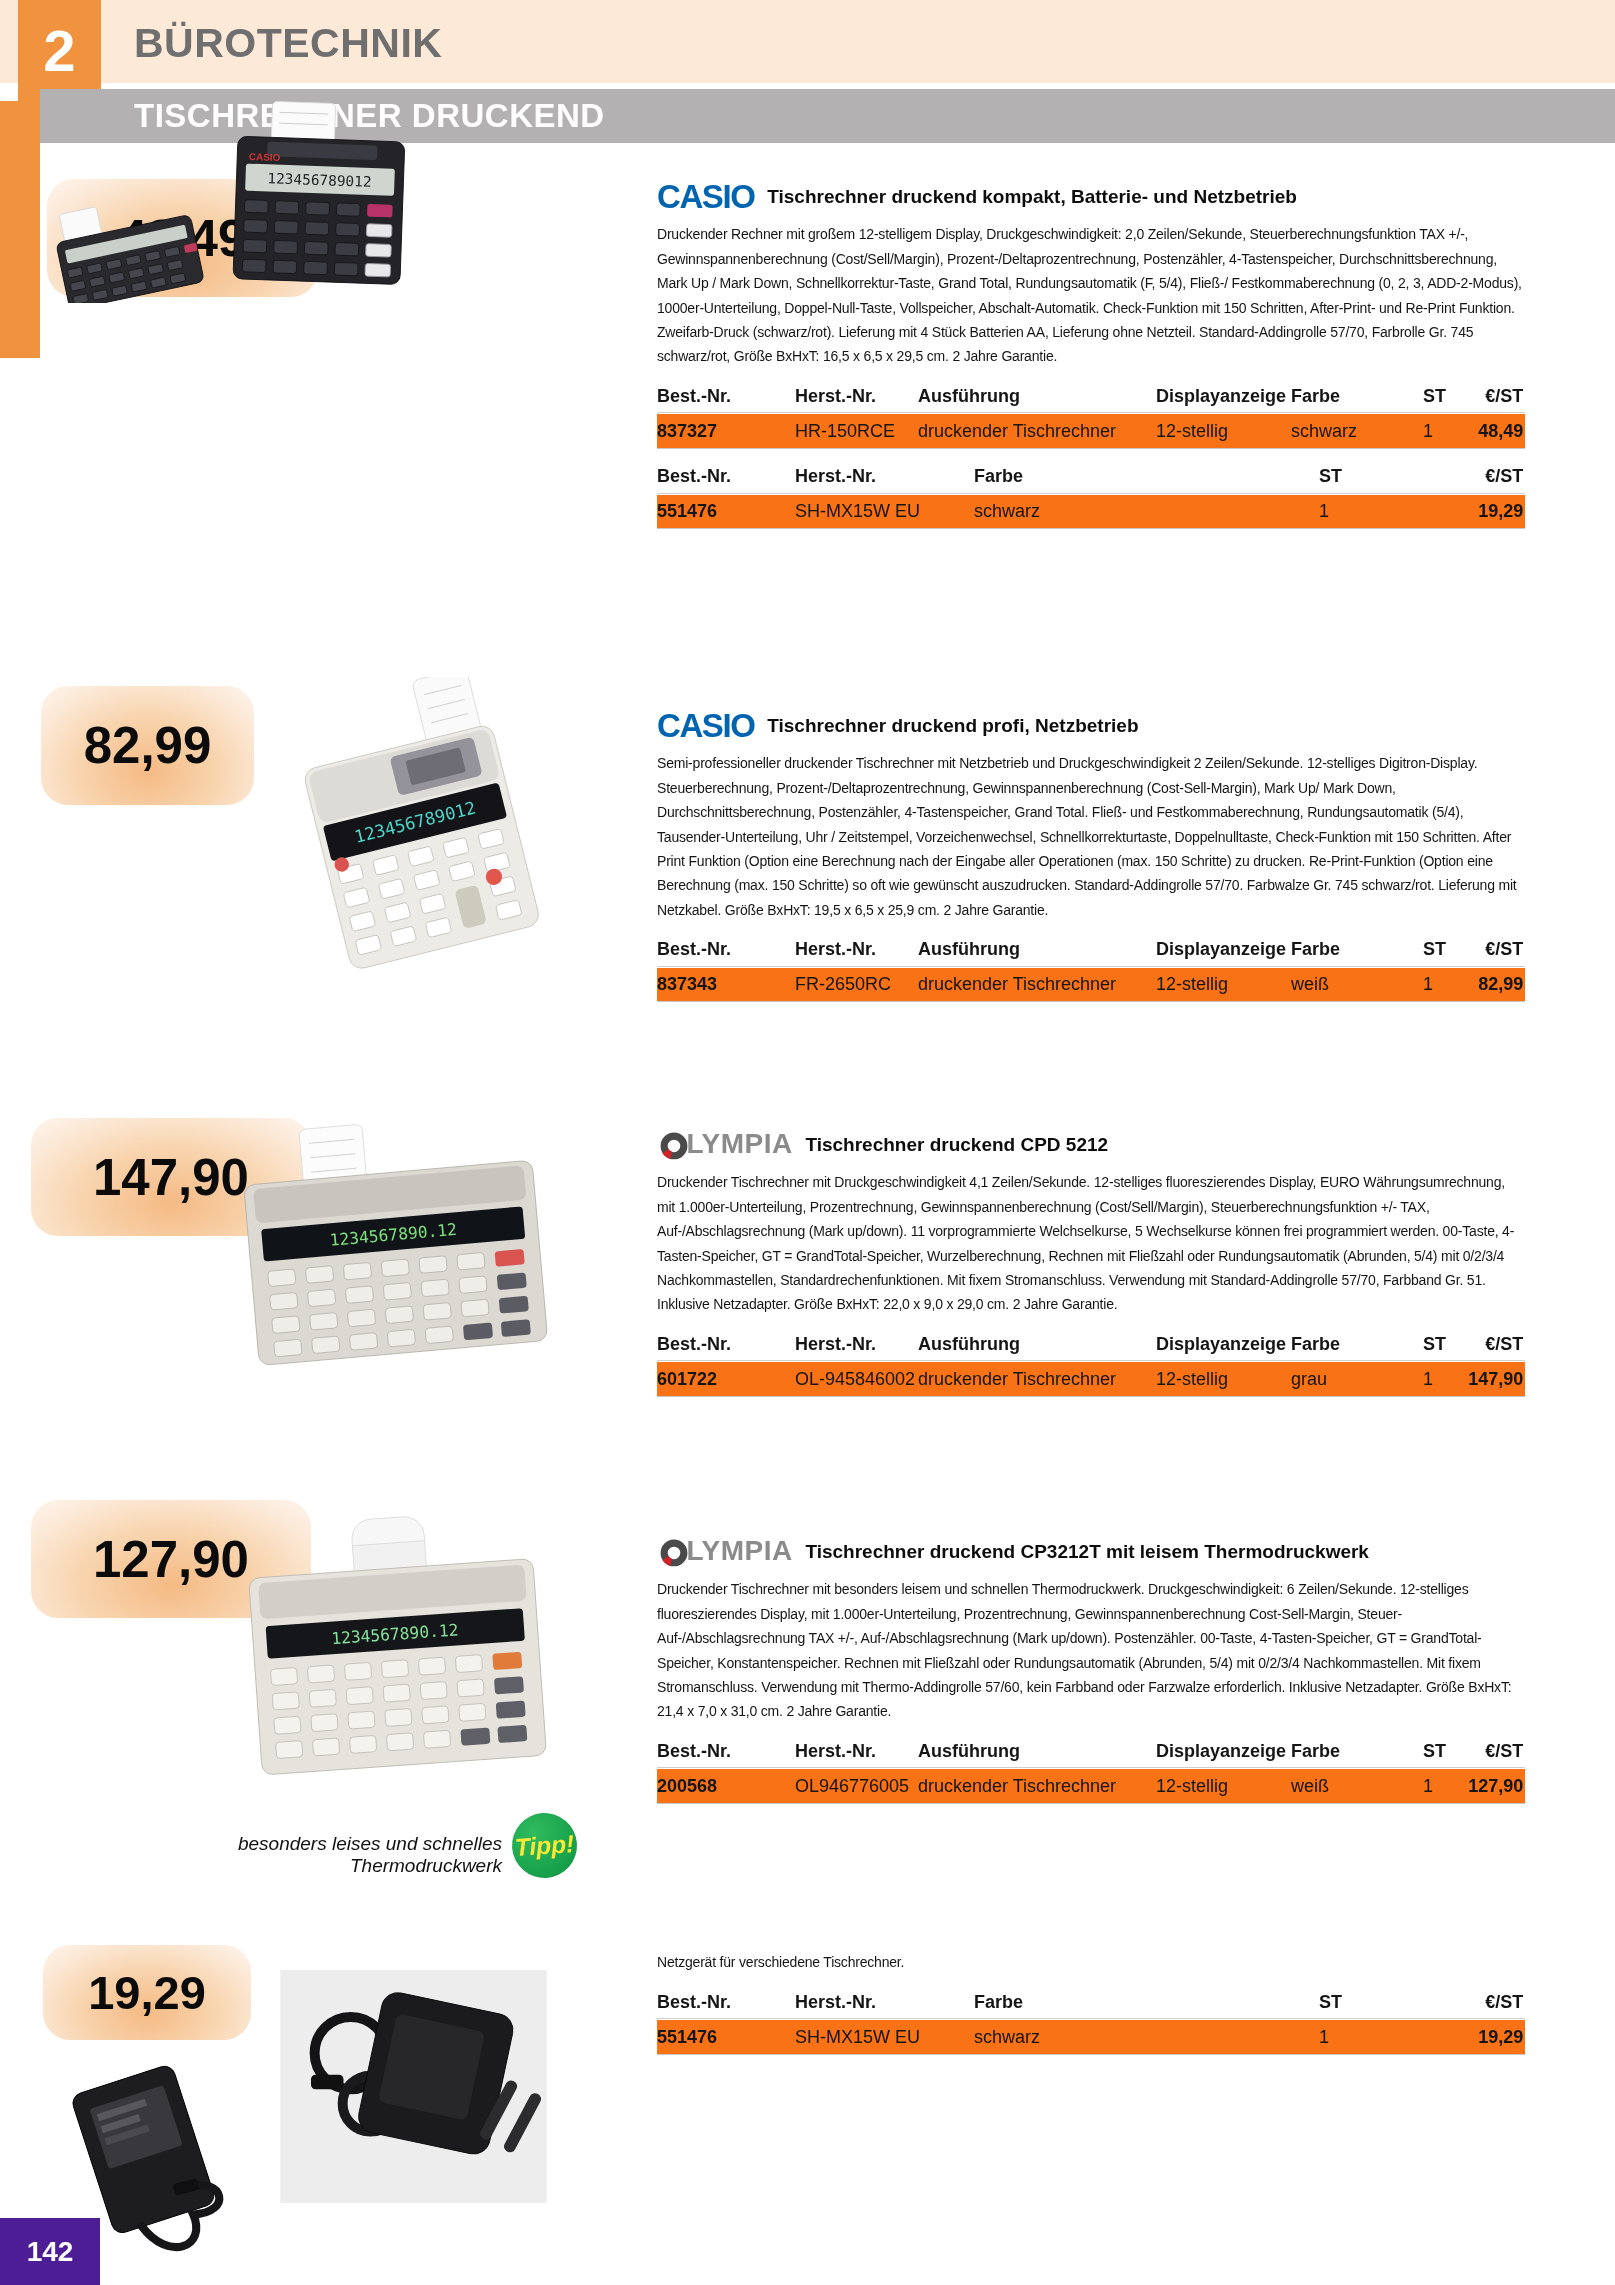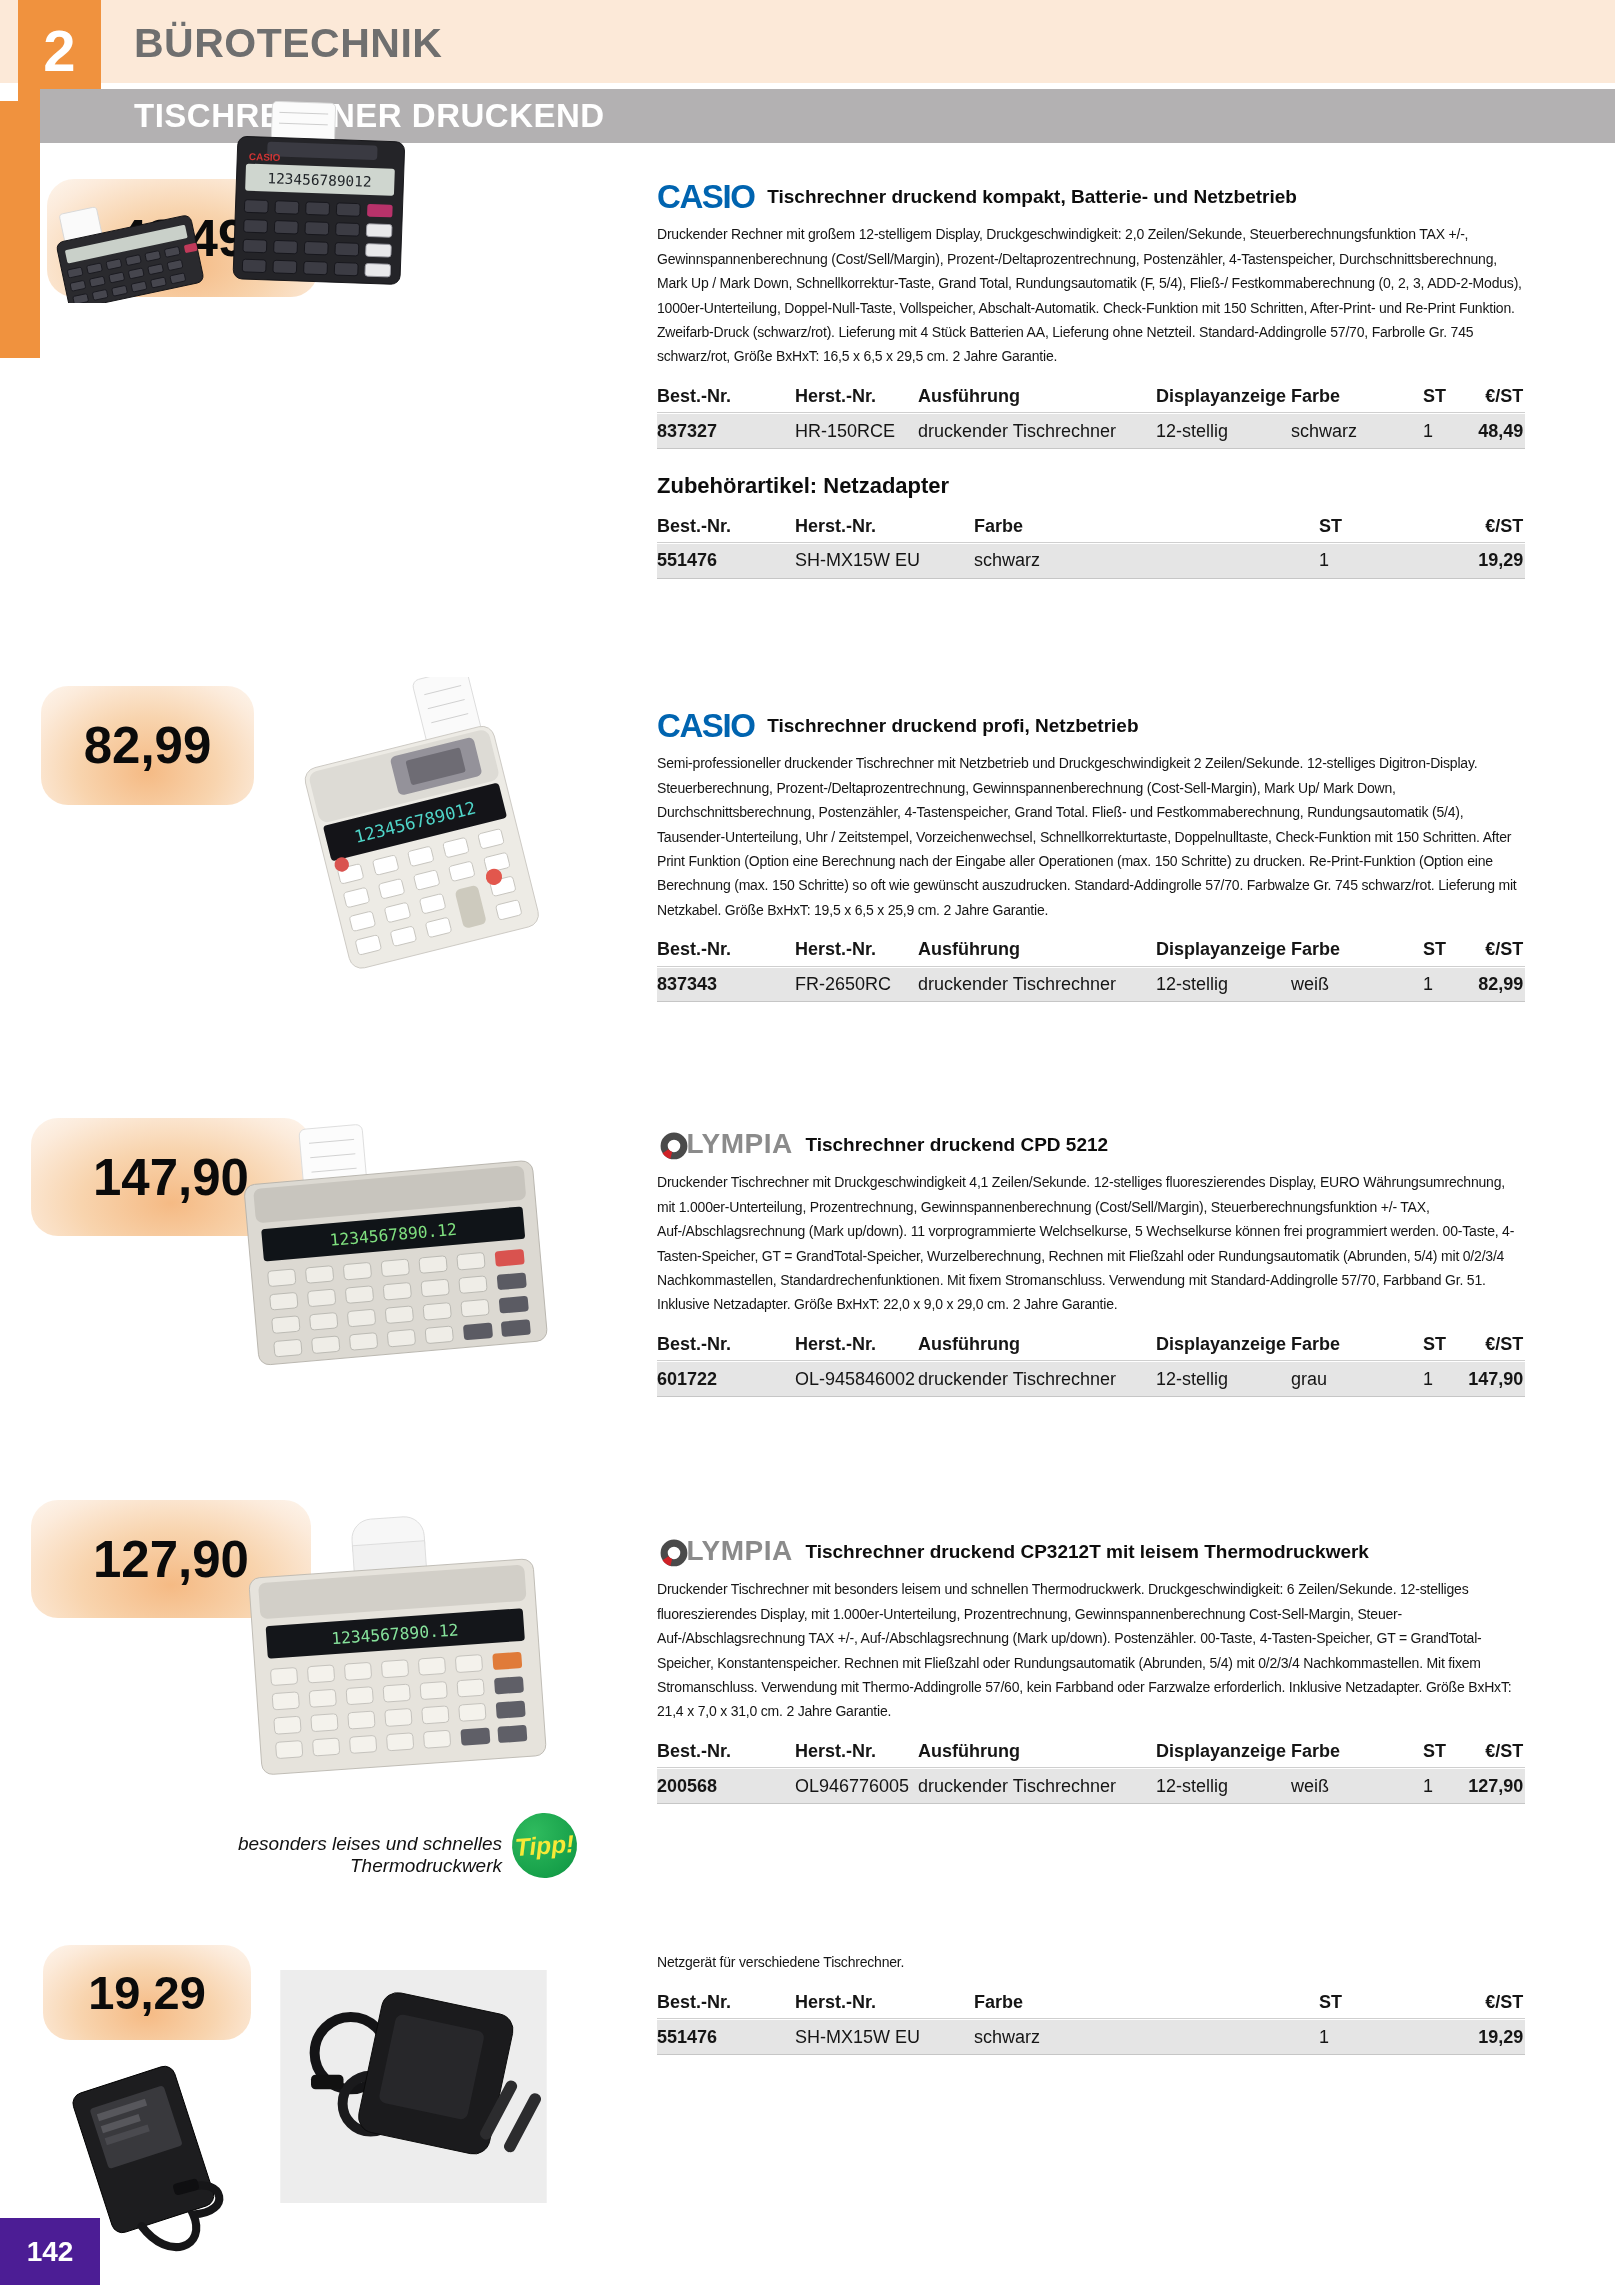--- a/index.html
+++ b/index.html
@@ -48,21 +48,21 @@
   .desc{margin-top:5.4px;font-size:14px;line-height:24.4px;letter-spacing:-0.2px;color:#151515;
         text-align:left;}
   .acc-heading{margin-top:23.5px;font-size:22px;font-weight:bold;color:#0d0d0d;}
 
   
   .tbl{margin-top:12.7px;font-size:18px;width:868px;}
   .tr{display:grid;align-items:center;white-space:nowrap;}
   .t7{grid-template-columns:138px 123px 238px 135px 132px 36px 66px;}
   .t5{grid-template-columns:138px 179px 345px 54px 152px;}
   .tr.head{font-weight:bold;padding:4.5px 0 5.4px;border-bottom:0.9px solid #cfcfcf;}
-  .tr.data{background:#e5e5e5;border-bottom:0.9px solid #c6c6c6;border-top:1.8px solid #fff;padding:6.3px 0;}
+  .tr.data{background:#f97316;border-bottom:0.9px solid #c6c6c6;border-top:1.8px solid #fff;padding:6.3px 0;}
   .tr > :last-child{text-align:right;padding-right:1.8px;}
   .t7 > .tr > :nth-child(6){text-align:center;}
   .t5 > .tr > :nth-child(4){text-align:center;}
   .tr.data > :first-child,.tr.data > :last-child{font-weight:bold;}
 </style>
 </head>
 <body>
 
 <div class="page">
 
@@ -335,21 +335,20 @@
       <div class="tr t7 data">
         <span>837327</span>
         <span>HR-150RCE</span>
         <span>druckender Tischrechner</span>
         <span>12-stellig</span>
         <span>schwarz</span>
         <span>1</span>
         <span>48,49</span>
       </div>
     </div>
-    <div class="acc-heading">Zubehörartikel: Netzadapter</div>
     <div class="tbl">
       <div class="tr t5 head">
         <span>Best.-Nr.</span>
         <span>Herst.-Nr.</span>
         <span>Farbe</span>
         <span>ST</span>
         <span>€/ST</span>
       </div>
       <div class="tr t5 data">
         <span>551476</span>

